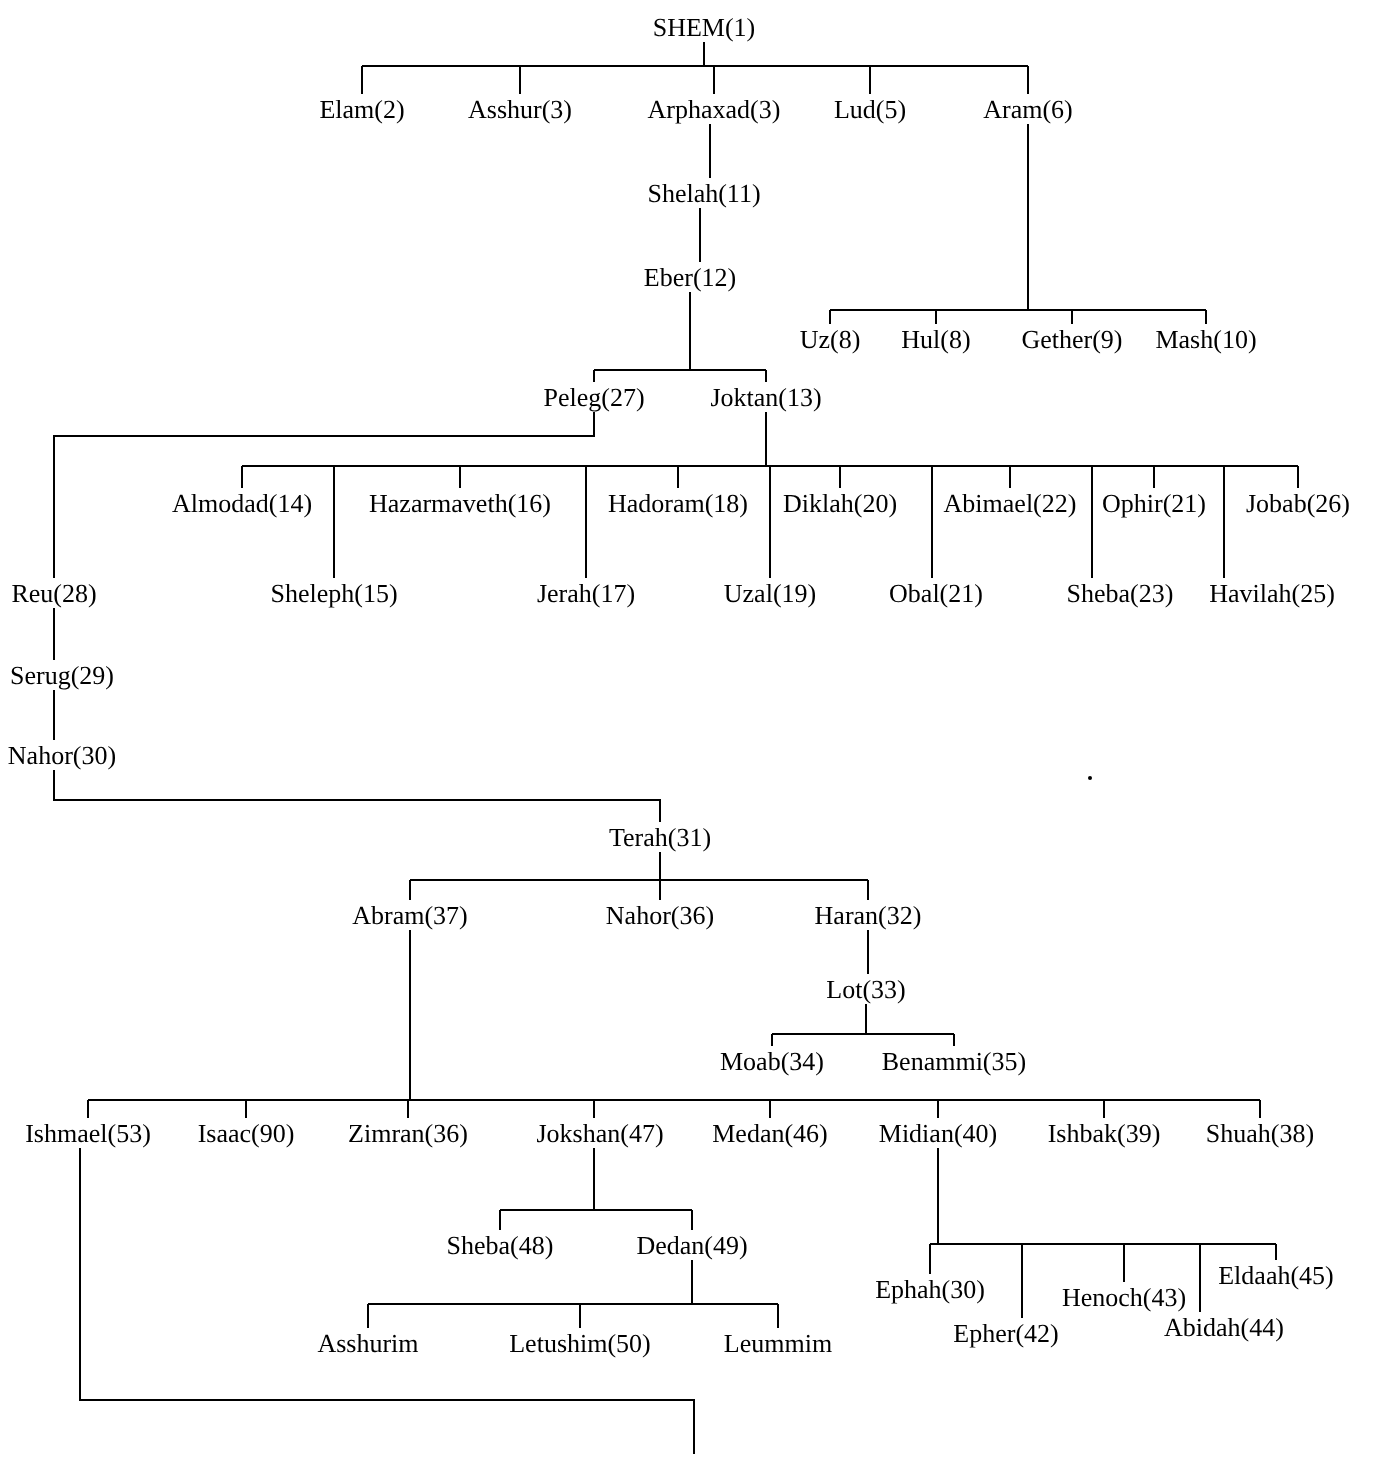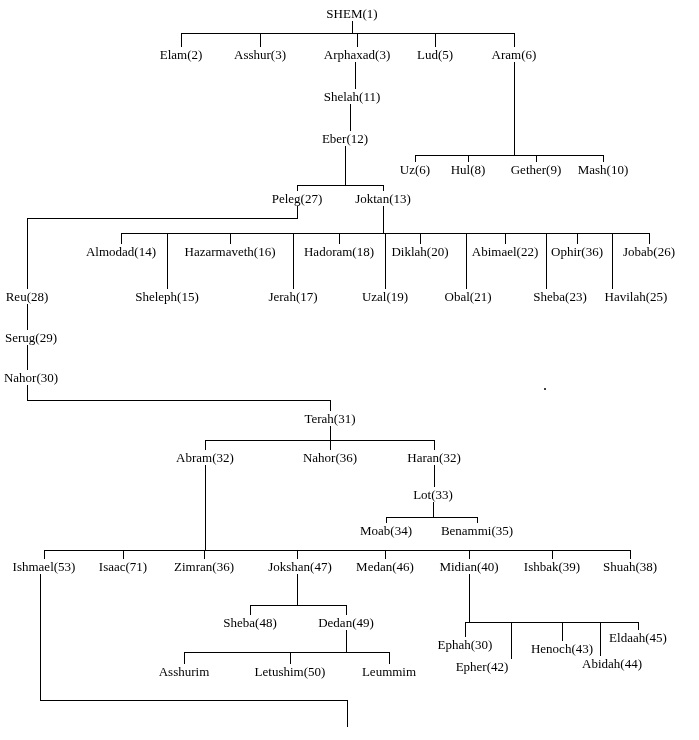--- a/index.html
+++ b/index.html
@@ -55,73 +55,73 @@
 
   <div class="node" style="left:181px;top:48px">Elam(2)</div>
   <div class="node" style="left:260px;top:48px">Asshur(3)</div>
   <div class="node" style="left:357px;top:48px">Arphaxad(3)</div>
   <div class="node" style="left:435px;top:48px">Lud(5)</div>
   <div class="node" style="left:514px;top:48px">Aram(6)</div>
 
   <div class="node" style="left:352px;top:90px">Shelah(11)</div>
   <div class="node" style="left:345px;top:132px">Eber(12)</div>
 
-  <div class="node" style="left:415px;top:163px">Uz(6)</div>
+  <div class="node" style="left:415px;top:163px">Uz(8)</div>
   <div class="node" style="left:468px;top:163px">Hul(8)</div>
   <div class="node" style="left:536px;top:163px">Gether(9)</div>
   <div class="node" style="left:603px;top:163px">Mash(10)</div>
 
   <div class="node" style="left:297px;top:192px">Peleg(27)</div>
   <div class="node" style="left:383px;top:192px">Joktan(13)</div>
 
   <div class="node" style="left:121px;top:245px">Almodad(14)</div>
   <div class="node" style="left:230px;top:245px">Hazarmaveth(16)</div>
   <div class="node" style="left:339px;top:245px">Hadoram(18)</div>
   <div class="node" style="left:420px;top:245px">Diklah(20)</div>
   <div class="node" style="left:505px;top:245px">Abimael(22)</div>
-  <div class="node" style="left:577px;top:245px">Ophir(36)</div>
+  <div class="node" style="left:577px;top:245px">Ophir(21)</div>
   <div class="node" style="left:649px;top:245px">Jobab(26)</div>
 
   <div class="node" style="left:167px;top:290px">Sheleph(15)</div>
   <div class="node" style="left:293px;top:290px">Jerah(17)</div>
   <div class="node" style="left:385px;top:290px">Uzal(19)</div>
   <div class="node" style="left:468px;top:290px">Obal(21)</div>
   <div class="node" style="left:560px;top:290px">Sheba(23)</div>
   <div class="node" style="left:636px;top:290px">Havilah(25)</div>
 
   <div class="node" style="left:27px;top:290px">Reu(28)</div>
   <div class="node" style="left:31px;top:331px">Serug(29)</div>
   <div class="node" style="left:31px;top:371px">Nahor(30)</div>
 
   <div class="node" style="left:330px;top:412px">Terah(31)</div>
 
-  <div class="node" style="left:205px;top:451px">Abram(32)</div>
+  <div class="node" style="left:205px;top:451px">Abram(37)</div>
   <div class="node" style="left:330px;top:451px">Nahor(36)</div>
   <div class="node" style="left:434px;top:451px">Haran(32)</div>
 
   <div class="node" style="left:433px;top:488px">Lot(33)</div>
   <div class="node" style="left:386px;top:524px">Moab(34)</div>
   <div class="node" style="left:477px;top:524px">Benammi(35)</div>
 
   <div class="node" style="left:44px;top:560px">Ishmael(53)</div>
-  <div class="node" style="left:123px;top:560px">Isaac(71)</div>
+  <div class="node" style="left:123px;top:560px">Isaac(90)</div>
   <div class="node" style="left:204px;top:560px">Zimran(36)</div>
   <div class="node" style="left:300px;top:560px">Jokshan(47)</div>
   <div class="node" style="left:385px;top:560px">Medan(46)</div>
   <div class="node" style="left:469px;top:560px">Midian(40)</div>
   <div class="node" style="left:552px;top:560px">Ishbak(39)</div>
   <div class="node" style="left:630px;top:560px">Shuah(38)</div>
 
   <div class="node" style="left:250px;top:616px">Sheba(48)</div>
   <div class="node" style="left:346px;top:616px">Dedan(49)</div>
 
   <div class="node" style="left:184px;top:665px">Asshurim</div>
   <div class="node" style="left:290px;top:665px">Letushim(50)</div>
   <div class="node" style="left:389px;top:665px">Leummim</div>
 
   <div class="node" style="left:465px;top:638px">Ephah(30)</div>
-  <div class="node" style="left:482px;top:660px">Epher(42)</div>
+  <div class="node" style="left:503px;top:660px">Epher(42)</div>
   <div class="node" style="left:562px;top:642px">Henoch(43)</div>
   <div class="node" style="left:612px;top:657px">Abidah(44)</div>
   <div class="node" style="left:638px;top:631px">Eldaah(45)</div>
 
   <div class="dot" style="left:544px;top:388px"></div>
 </div>
 
 </body></html>

